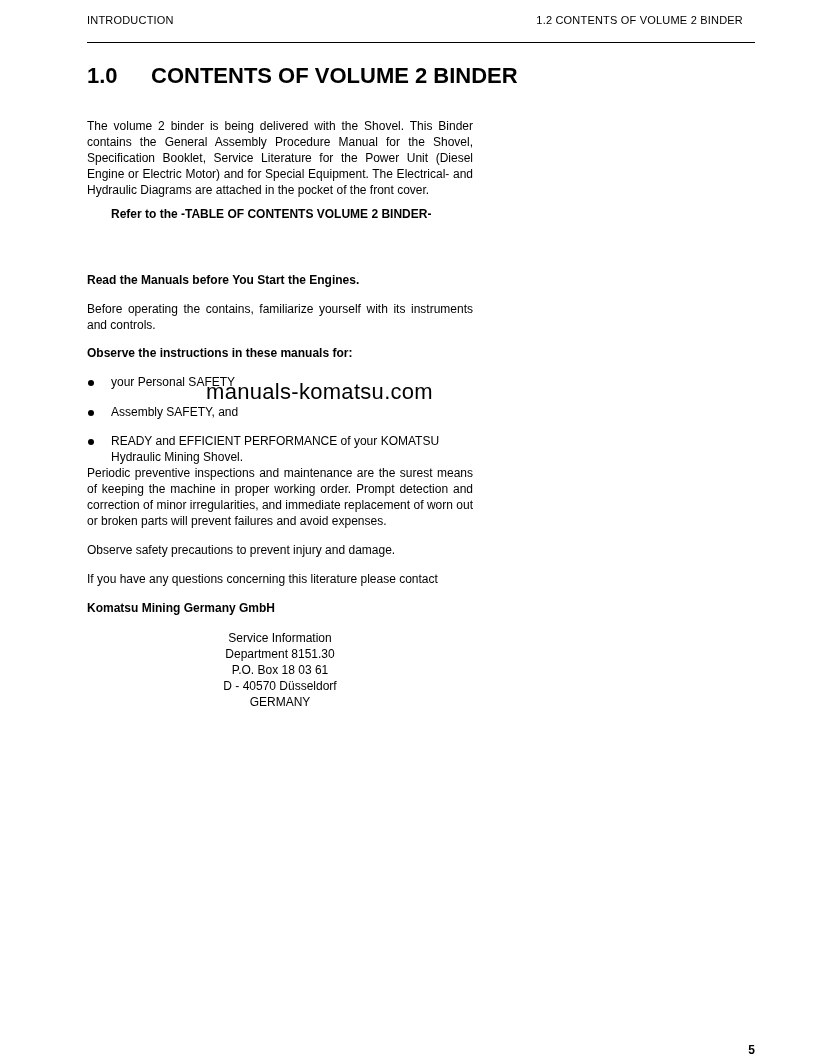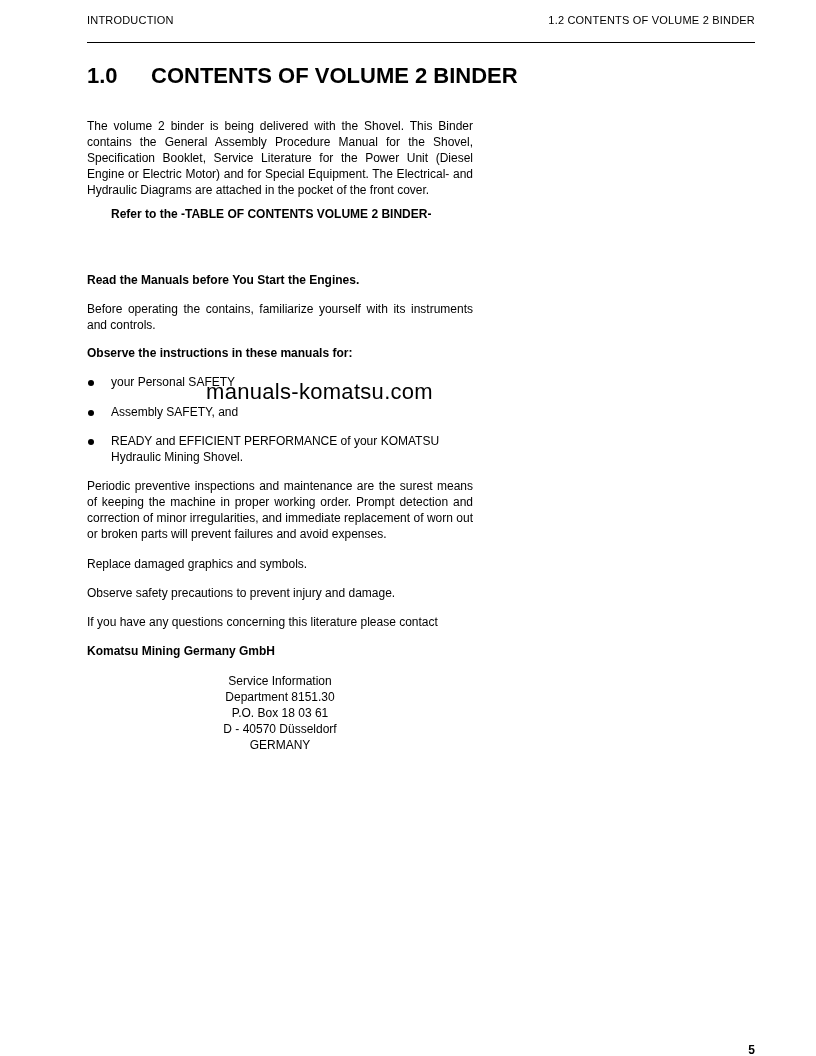--- a/index.html
+++ b/index.html
@@ -11,21 +11,21 @@
       width: 816px;
       height: 1056px;
       position: relative;
       overflow: hidden;
       color: #000;
       font-family: "Liberation Sans", sans-serif;
     }
     .page-header {
       position: absolute;
       left: 87px;
-      right: 61px;
+      right: 73px;
       top: 14px;
       height: 16px;
       font-size: 11px;
       letter-spacing: 0.2px;
     }
     .page-header .left { position: absolute; left: 0; top: 0; }
     .page-header .right { position: absolute; right: 0; top: 0; }
     .header-rule {
       position: absolute;
       left: 87px;
@@ -123,23 +123,22 @@
     <li style="margin-top:14px;">
       <span class="dot"></span>
       <span>Assembly SAFETY, and</span>
     </li>
     <li style="margin-top:13px;">
       <span class="dot"></span>
       <span>READY and EFFICIENT PERFORMANCE of your KOMATSU Hydraulic Mining Shovel.</span>
     </li>
   </ul>
 
-  <p style="margin-top:13px;">Periodic preventive inspections and maintenance are the surest means of keeping the machine in proper working order. Prompt detection and correction of minor irregularities, and immediate replacement of worn out or broken parts will prevent failures and avoid expenses.</p>
+  <p style="">Periodic preventive inspections and maintenance are the surest means of keeping the machine in proper working order. Prompt detection and correction of minor irregularities, and immediate replacement of worn out or broken parts will prevent failures and avoid expenses.</p>
 
-  <p style="margin-top:14px;">Replace damaged graphics and symbols.</p>
 
   <p style="margin-top:13px;">Observe safety precautions to prevent injury and damage.</p>
 
   <p style="margin-top:13px;">If you have any questions concerning this literature please contact</p>
 
   <p class="bold" style="margin-top:13px;">Komatsu Mining Germany GmbH</p>
 
   <div class="address" style="margin-top:14px;">
     <p>Service Information</p>
     <p>Department 8151.30</p>

